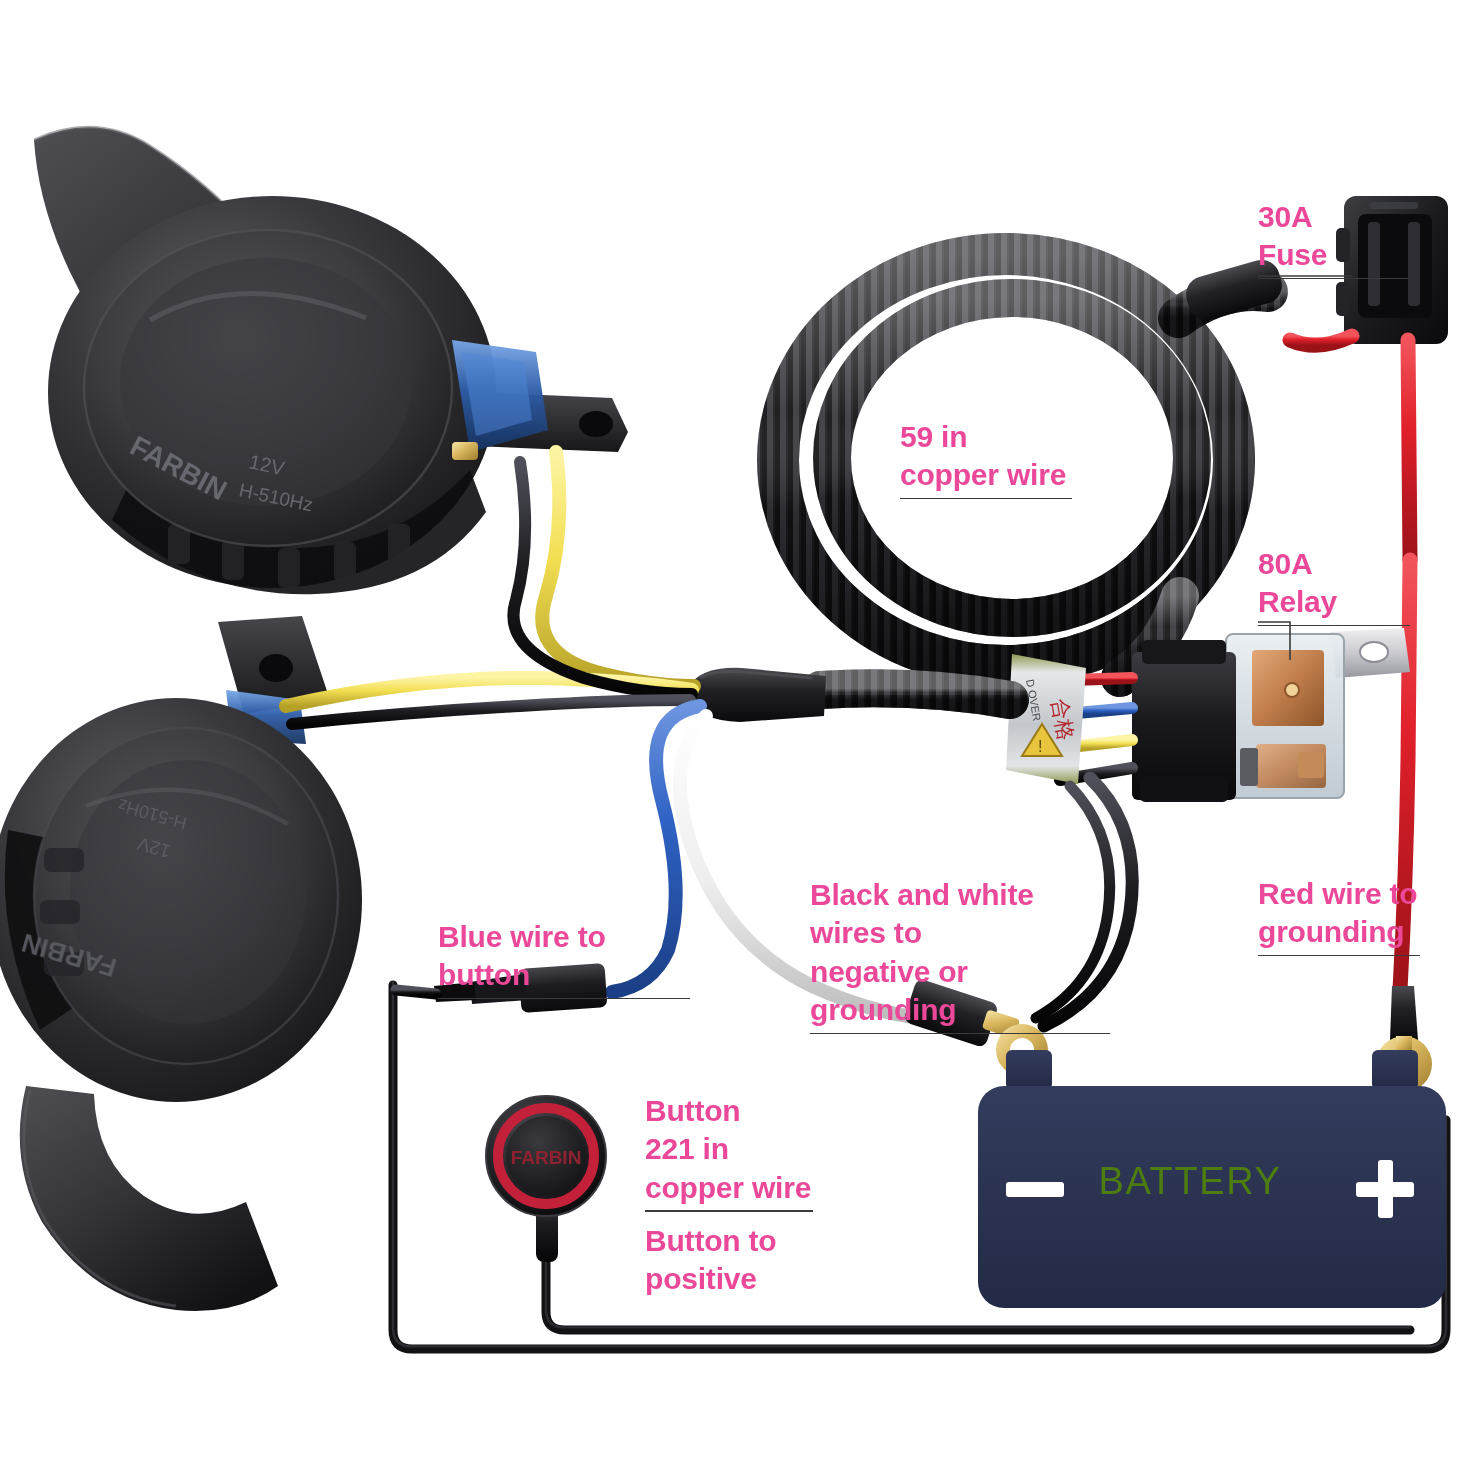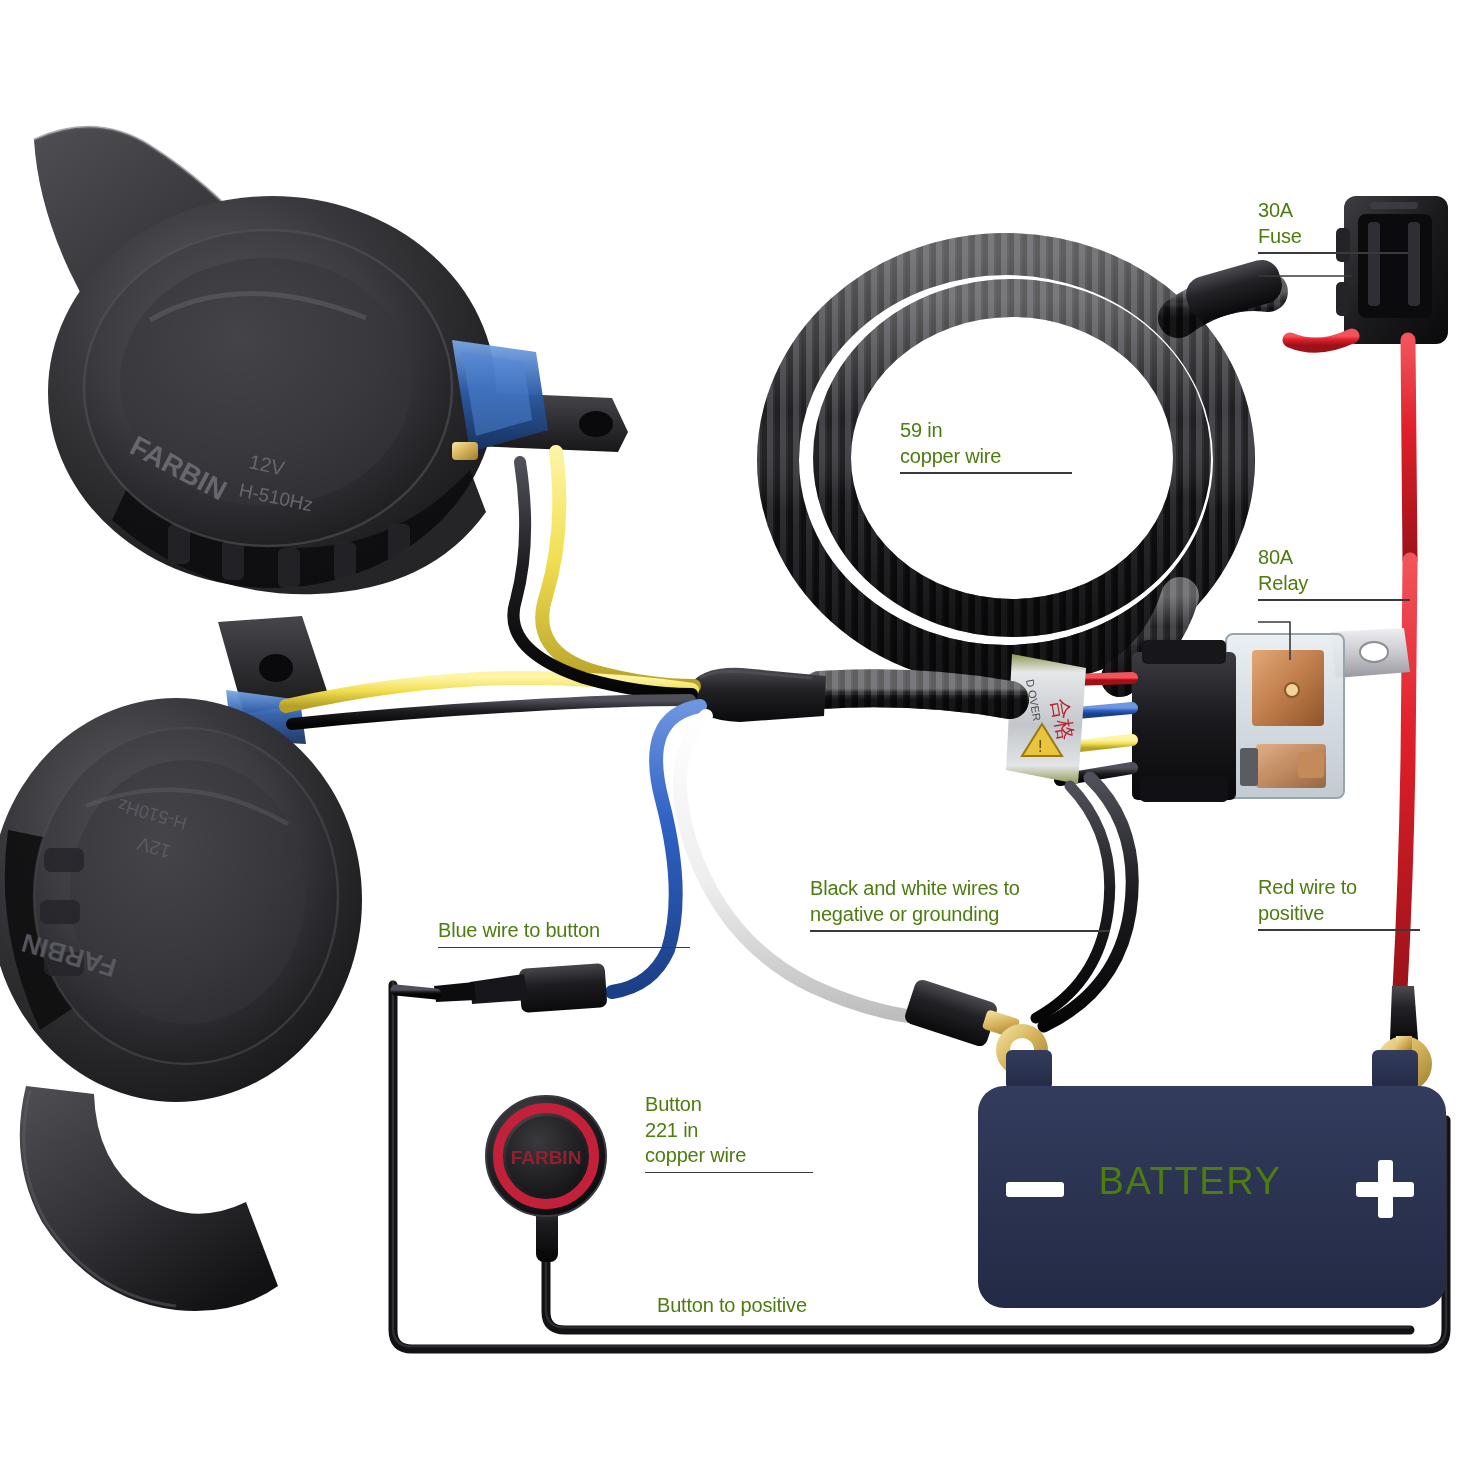--- a/index.html
+++ b/index.html
@@ -17,43 +17,44 @@
     font-family: "Liberation Sans", sans-serif;
   }
   #art {
     position: absolute;
     inset: 0;
     width: 1463px;
     height: 1463px;
   }
   .callout {
     position: absolute;
-    color: #4d7c0f;
+    color: #ec4899;
     font-family: "Liberation Sans", sans-serif;
-    font-size: 20px;
+    font-size: 30px;
     line-height: 1.28;
     letter-spacing: -0.2px;
     white-space: pre-line;
     pointer-events: none;
+    font-weight: bold;
   }
   .callout.rule::after {
     content: "";
     display: block;
     height: 1.5px;
     background: #3a3a3a;
     margin-top: 3px;
   }
   .c-fuse   { left: 1258px; top: 198px;  width: 150px; }
   .c-coil   { left: 900px;  top: 418px;  width: 172px; }
   .c-relay  { left: 1258px; top: 545px;  width: 152px; }
   .c-red    { left: 1258px; top: 875px;  width: 162px; }
   .c-bw     { left: 810px;  top: 876px;  width: 300px; }
   .c-blue   { left: 438px;  top: 918px;  width: 252px; }
   .c-button { left: 645px;  top: 1092px; width: 168px; }
-  .c-btnpos { left: 645px;  top: 1293px; width: 248px; border-bottom: none; margin-left: 12px; }
+  .c-btnpos { left: 645px;  top: 1222px; width: 248px; border-bottom: none; }
   .battery-label {
     position: absolute;
     left: 1000px;
     top: 1160px;
     width: 380px;
     text-align: center;
     color: #4d7c0f;
     font-size: 38px;
     letter-spacing: 1.6px;
     font-family: "Liberation Sans", sans-serif;
@@ -448,21 +449,21 @@
   <div class="callout rule c-fuse">30A
 Fuse</div>
 
   <div class="callout rule c-coil">59 in
 copper wire</div>
 
   <div class="callout rule c-relay">80A
 Relay</div>
 
   <div class="callout rule c-red">Red wire to
-positive</div>
+grounding</div>
 
   <div class="callout rule c-blue">Blue wire to button</div>
 
   <div class="callout rule c-bw">Black and white wires to
 negative or grounding</div>
 
   <div class="callout rule c-button">Button
 221 in
 copper wire</div>
 

